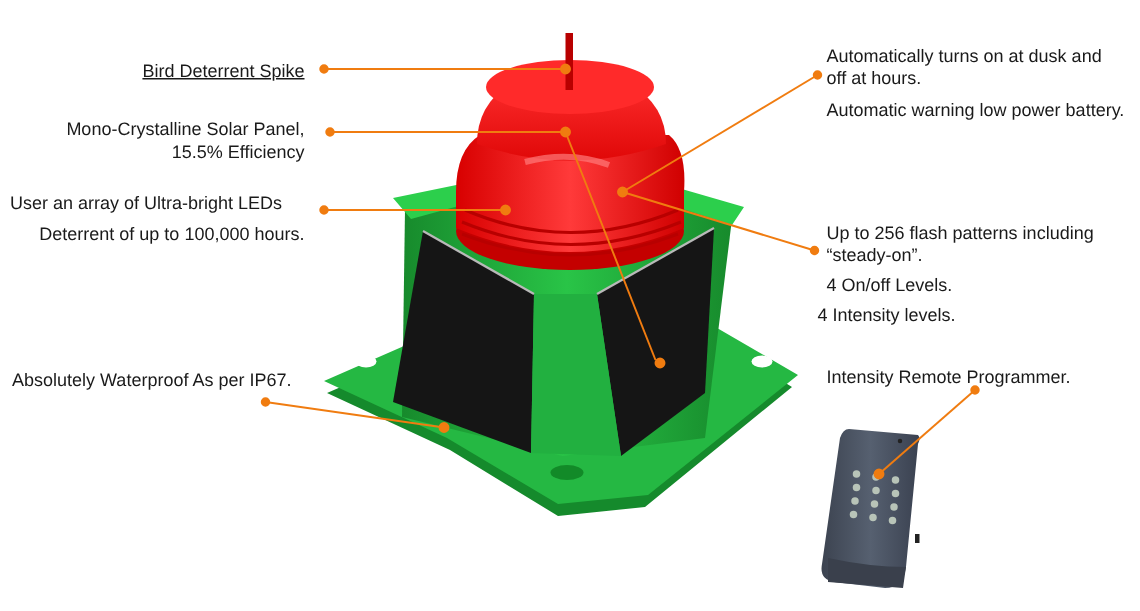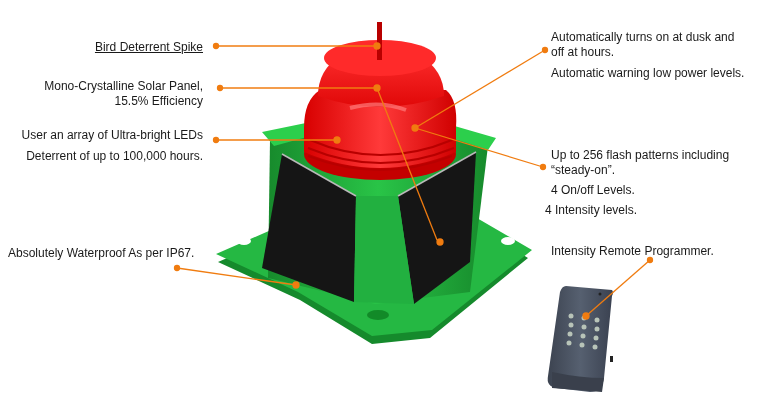--- a/index.html
+++ b/index.html
@@ -117,24 +117,24 @@
 
     <line x1="586" y1="316" x2="650" y2="260"></line>
     <circle cx="586" cy="316" r="3"></circle>
       <circle cx="650" cy="260" r="2.5"></circle>
   </g>
 </svg>
 
 <div class="label right" style="right:557px; top:40px;text-decoration:underline;">Bird Deterrent Spike</div>
 <div class="label right" style="right:557px; top:79px;">Mono-Crystalline Solar Panel,</div>
 <div class="label right" style="right:557px; top:94px;margin-left:20px;">15.5% Efficiency</div>
-<div class="label right" style="right:557px; top:128px;margin-left:45px;">User an array of Ultra-bright  LEDs</div>
+<div class="label right" style="right:572px; top:128px;margin-left:45px;">User an array of Ultra-bright  LEDs</div>
 <div class="label right" style="right:557px; top:149px;">Deterrent of up to 100,000 hours.</div>
 <div class="label" style="left:8px; top:246px;">Absolutely Waterproof As per IP67.</div>
 
 <div class="label" style="left:551px; top:30px;">Automatically turns on at dusk and</div>
 <div class="label" style="left:551px; top:45px;">off at hours.</div>
-<div class="label" style="left:551px; top:66px;">Automatic warning low power levels.</div>
+<div class="label" style="left:551px; top:66px;">Automatic warning low power battery.</div>
 <div class="label" style="left:551px; top:148px;">Up to 256 flash patterns including</div>
 <div class="label" style="left:551px; top:163px;">“steady-on”.</div>
 <div class="label" style="left:551px; top:183px;">4 On/off Levels.</div>
 <div class="label" style="left:545px; top:203px;">4 Intensity levels.</div>
 <div class="label" style="left:551px; top:244px;">Intensity Remote Programmer.</div>
 
 </body></html>

